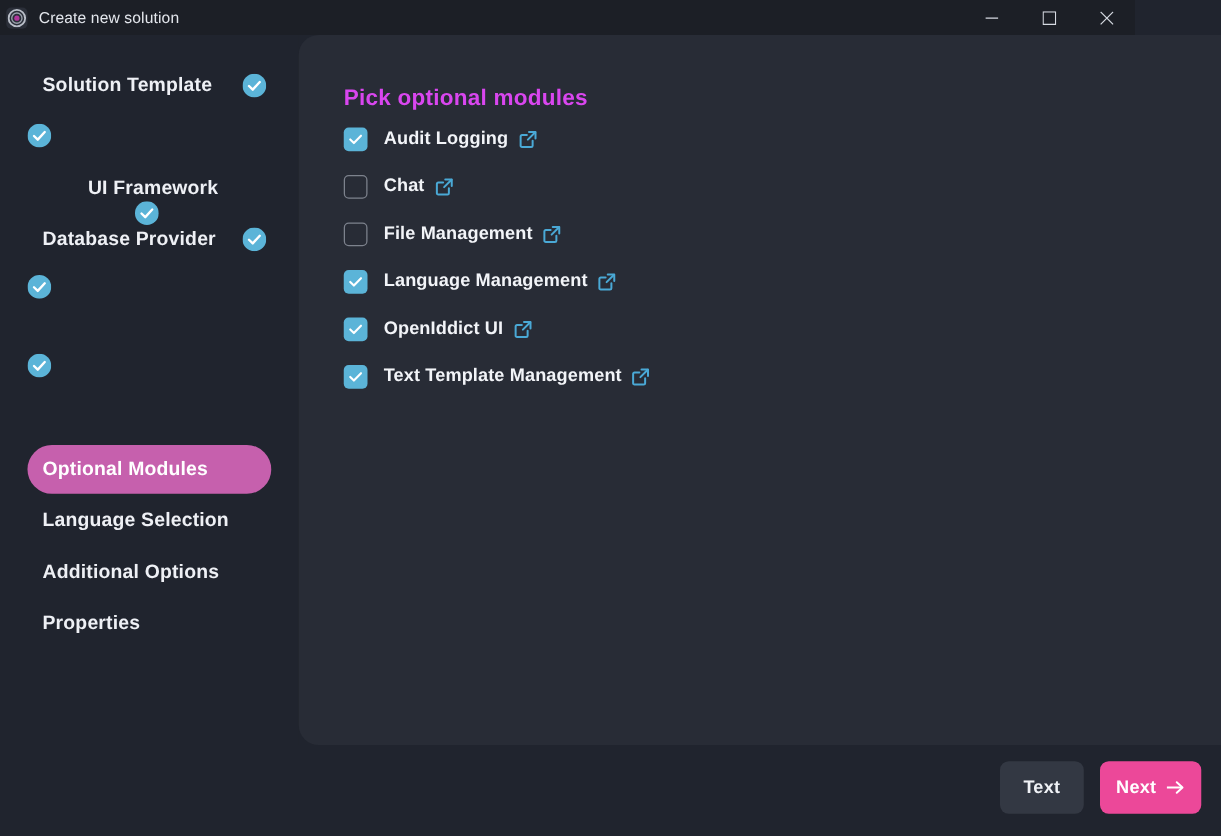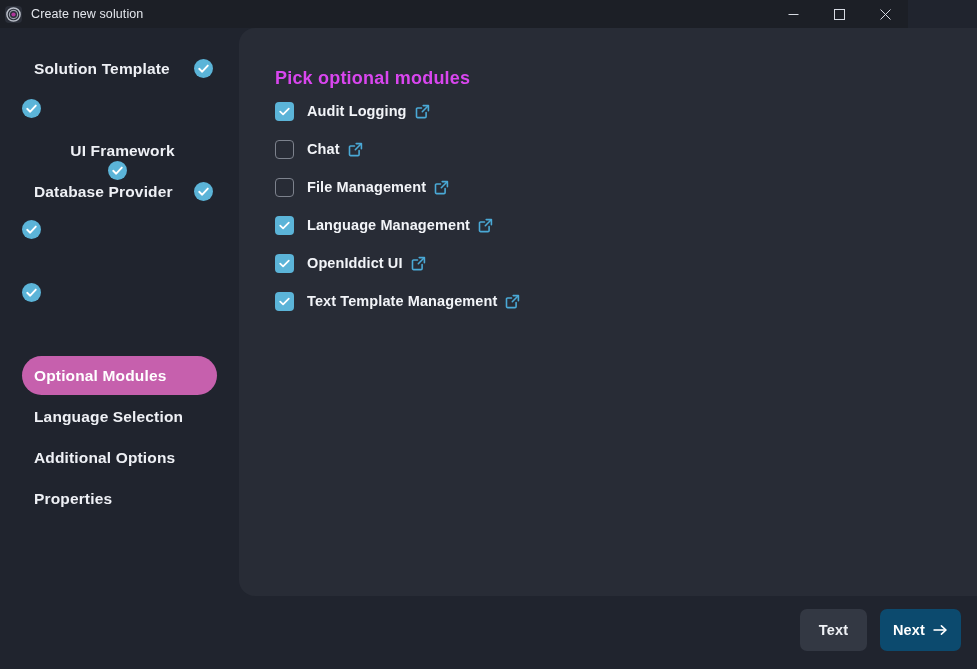--- a/index.html
+++ b/index.html
@@ -174,21 +174,21 @@
   }
   #btn-back {
     left: 800px;
     width: 67px;
     background: #333843;
     color: #f0f2f6;
   }
   #btn-next {
     left: 880px;
     width: 81px;
-    background: #0c4a6e;
+    background: #ec4899;
     color: #ffffff;
     gap: 8px;
   }
   #btn-next svg { display:block; }
 </style>
 </head>
 <body>
 
 <div id="titlebar">
   <div id="app-icon">

